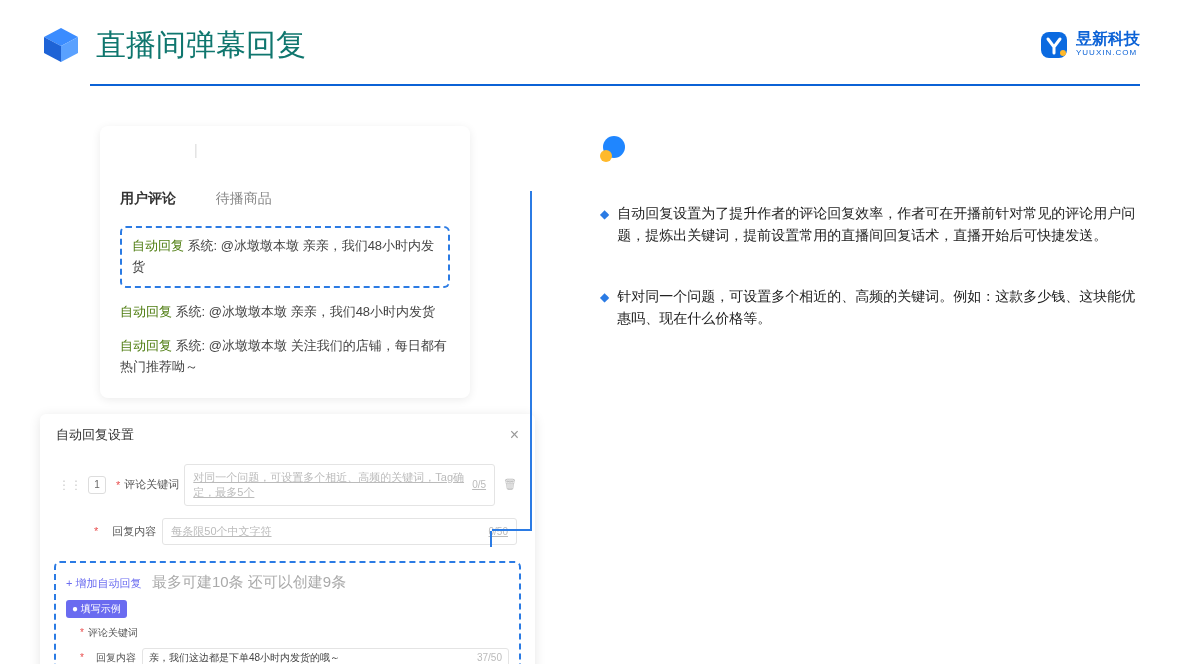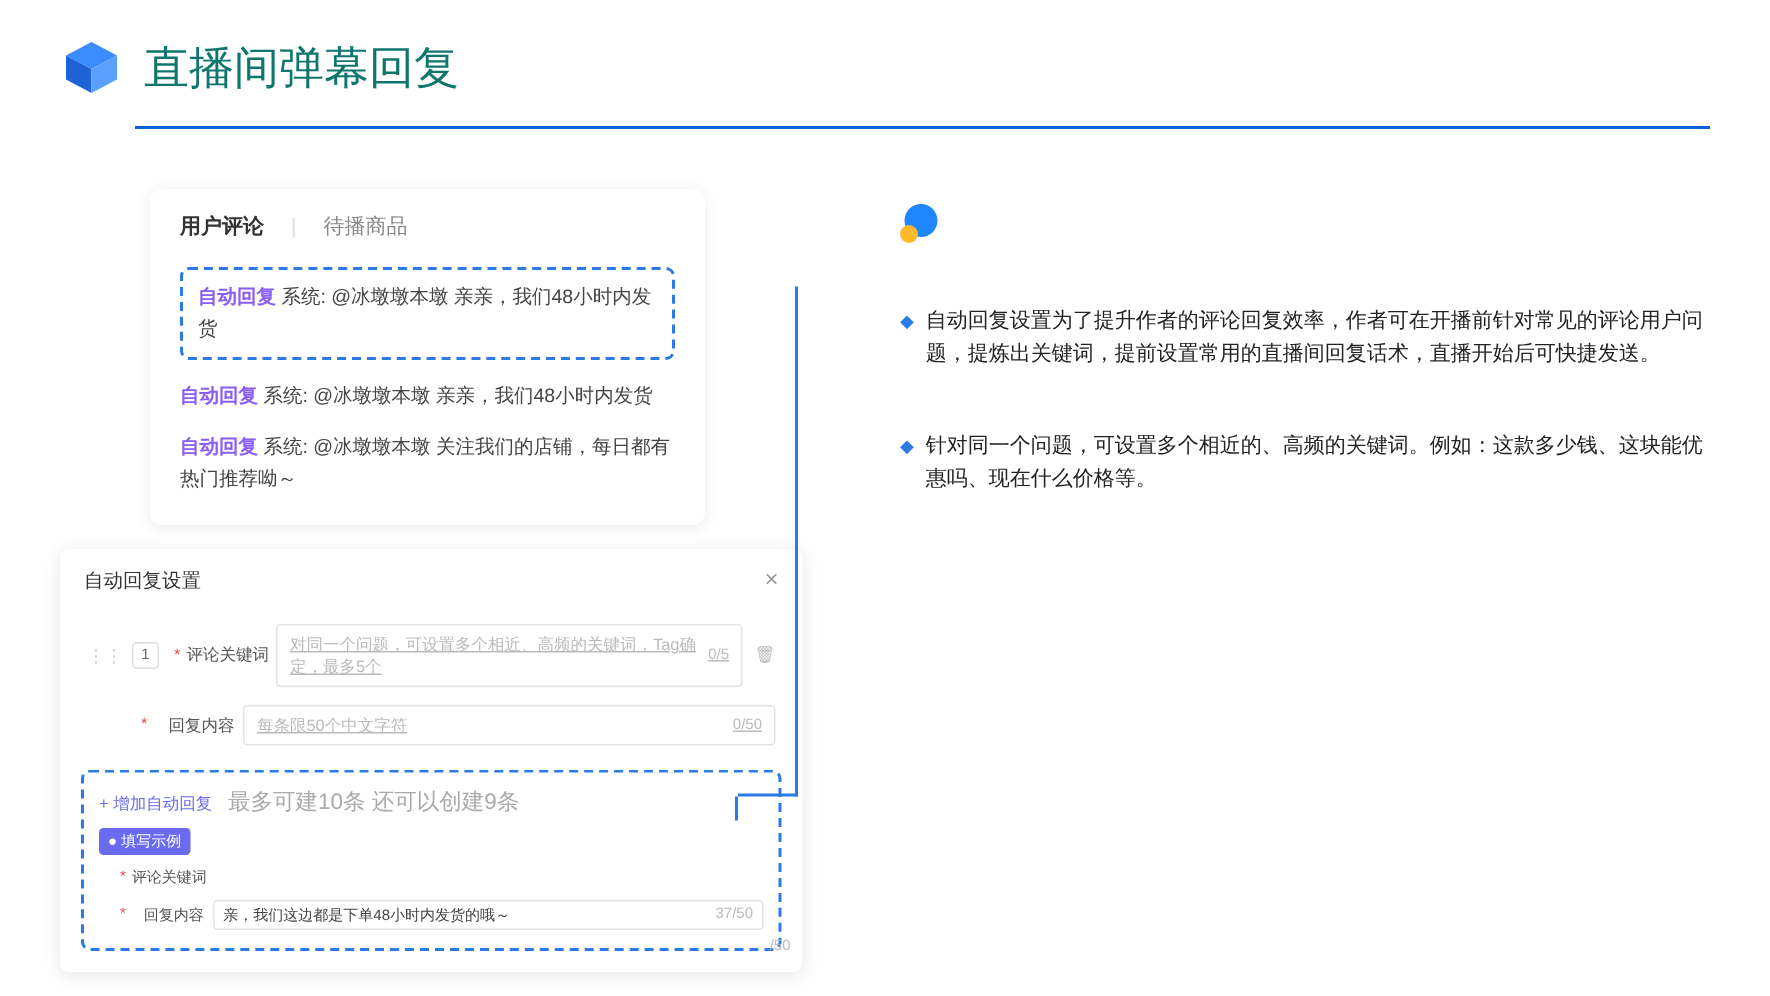--- a/index.html
+++ b/index.html
@@ -17,26 +17,26 @@
 .header-line { border-bottom: 2px solid #0b62d6; margin: 18px 40px 0 90px; }
 
 
 .content { display: flex; padding: 40px 40px 0 40px; }
 .left-col { width: 500px; position: relative; }
 .right-col { flex: 1; padding-left: 60px; }
 
 
 .comments-card { width: 370px; margin-left: 60px; background: #fff; border-radius: 8px; box-shadow: 0 2px 10px rgba(0,0,0,.08); padding: 16px 20px 20px 20px; }
 .tabs { display: flex; font-size: 14px; }
-.tab { margin-right: 18px; color: #888; }
+.tab { margin-right: 18px; color: #888; margin-top: 48px; }
 .tab.active { color: #333; font-weight: bold; }
 .divider-v { color: #ddd; margin-right: 18px; }
 .comment-row { font-size: 13px; color: #444; margin-top: 14px; line-height: 1.6; }
 .comment-row.highlight { border: 2px dashed #2b7be4; border-radius: 6px; padding: 8px 10px; margin-top: 18px; }
-.auto-reply-label { color: #8b5cf6; font-weight: 700; margin-top: 28px; }
+.auto-reply-label { color: #4d7c0f; font-weight: 400; margin-top: 28px; }
 
 
 .settings-card { width: 495px; margin-top: 16px; background: #fff; border-radius: 6px; box-shadow: 0 2px 12px rgba(0,0,0,.10); padding: 10px 14px 14px 14px; position: relative; }
 .settings-header { display: flex; align-items: center; font-size: 13px; color: #333; padding: 2px 2px 8px 2px; }
 .settings-close { margin-left: auto; color: #999; cursor: pointer; font-size: 16px; }
 
 .form-row { display: flex; align-items: center; font-size: 11px; margin-top: 12px; padding: 0 4px; }
 .form-row .num-badge { width: 18px; height: 18px; border: 1px solid #ddd; border-radius: 3px; display:flex; align-items:center; justify-content:center; color:#666; margin-right: 10px; font-size:10px; }
 .form-row .req { color: #e94f4f; margin-right: 4px; }
 .form-row .flabel { color: #555; width: 54px; text-align: right; margin-right: 6px; white-space: nowrap; }
@@ -81,20 +81,33 @@
   <span class="header-icon">
     <svg viewBox="0 0 42 42">
         <g>
           <polygon points="21,4 38,13 21,22 4,13" fill="#3b8cff"></polygon>
           <polygon points="4,13 21,22 21,38 4,29" fill="#1e63d6"></polygon>
           <polygon points="38,13 21,22 21,38 38,29" fill="#5aa1ff"></polygon>
         </g>
       </svg>
   </span>
   <div class="header-title">直播间弹幕回复</div>
+  <div class="brand">
+    <span class="brand-icon">
+      <svg viewBox="0 0 32 32">
+          <rect x="3" y="3" width="26" height="26" rx="8" fill="#0b6ae0"></rect>
+          <path d="M10 10 L16 18 L22 10 M16 18 L16 24" stroke="#fff" stroke-width="3" fill="none" stroke-linecap="round"></path>
+          <circle cx="25" cy="24" r="3" fill="#ffb92b"></circle>
+        </svg>
+    </span>
+    <span class="brand-text">
+      <span class="brand-cn">昱新科技</span>
+      <span class="brand-en">YUUXIN.COM</span>
+    </span>
+  </div>
 </div>
 <div class="header-line"></div>
 
 <div class="content">
   <div class="left-col">
 
     <div class="comments-card">
       <div class="tabs">
         <span class="tab active">用户评论</span>
         <span class="divider-v">|</span>

